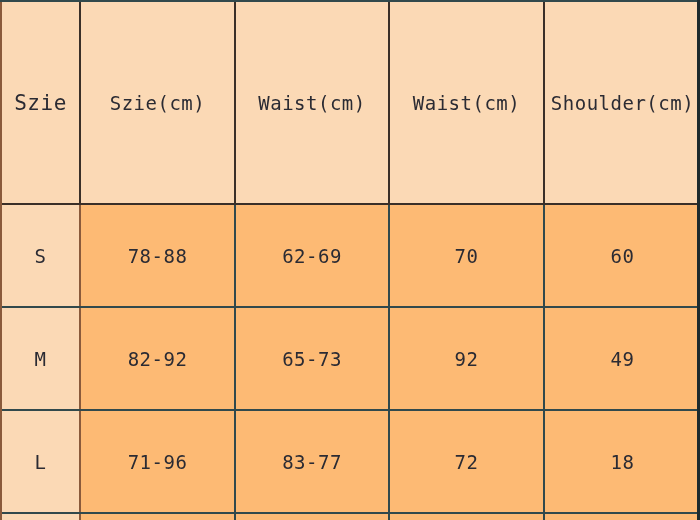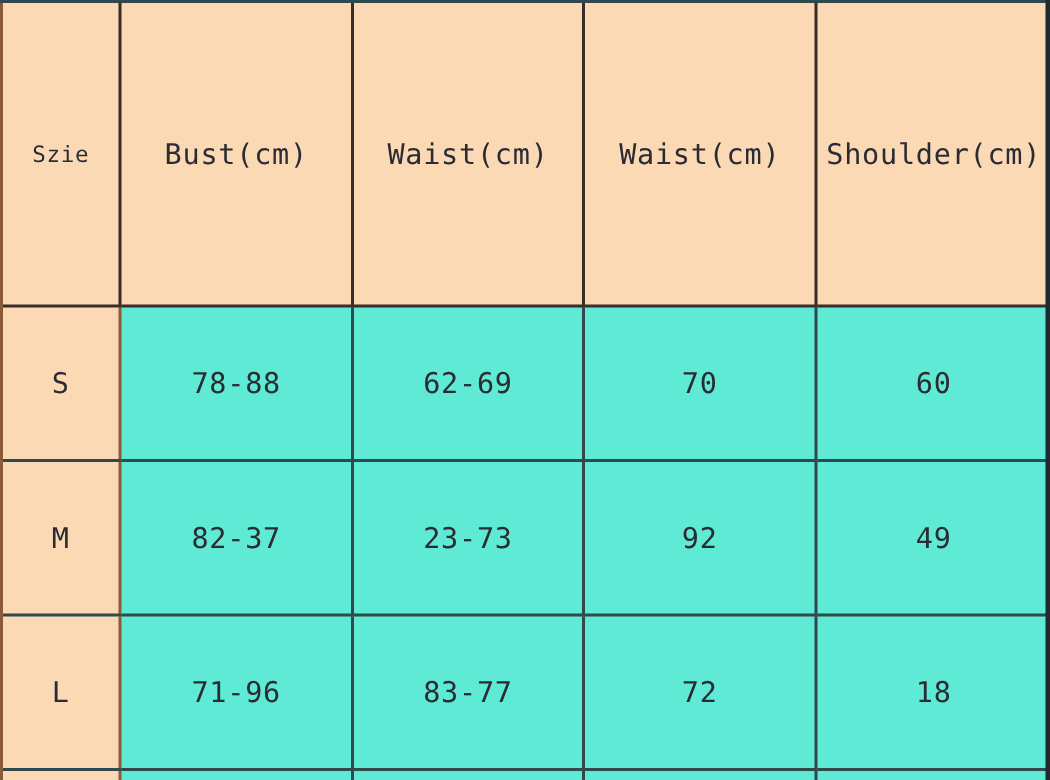--- a/index.html
+++ b/index.html
@@ -45,27 +45,27 @@
 
   
   tr.header-row td {
     height: 201px;
     background: #fbd9b5;
     font-size: 19px;
     border-color: #3a2f28;
     border-width: 2px;
   }
   tr.header-row td.hdr-size {
-    font-size: 15px;
+    font-size: 21px;
   }
 
   
   tr.data-row td {
     height: 101px;
-    background: #5eead4;
+    background: #fdba74;
     font-size: 19px;
   }
   tr.data-row td.cell-size {
     background: #fbd9b5;
     border-left-color: #8a5a3b;
     border-right-color: #8a5a3b;
   }
 
   
   .frame-left {
@@ -100,38 +100,38 @@
       <col class="c-size">
       <col class="c-bust">
       <col class="c-waist">
       <col class="c-sleeve">
       <col class="c-shoulder">
     </colgroup>
     <tbody>
 
       <tr class="header-row">
         <td class="hdr-size">Szie</td>
-        <td>Bust(cm)</td>
+        <td>Szie(cm)</td>
         <td>Waist(cm)</td>
         <td>Waist(cm)</td>
         <td>Shoulder(cm)</td>
       </tr>
 
       <tr class="data-row">
         <td class="cell-size">S</td>
         <td>78-88</td>
         <td>62-69</td>
         <td>70</td>
         <td>60</td>
       </tr>
 
       <tr class="data-row">
         <td class="cell-size">M</td>
-        <td>82-37</td>
-        <td>23-73</td>
+        <td>82-92</td>
+        <td>65-73</td>
         <td>92</td>
         <td>49</td>
       </tr>
 
       <tr class="data-row">
         <td class="cell-size">L</td>
         <td>71-96</td>
         <td>83-77</td>
         <td>72</td>
         <td>18</td>

